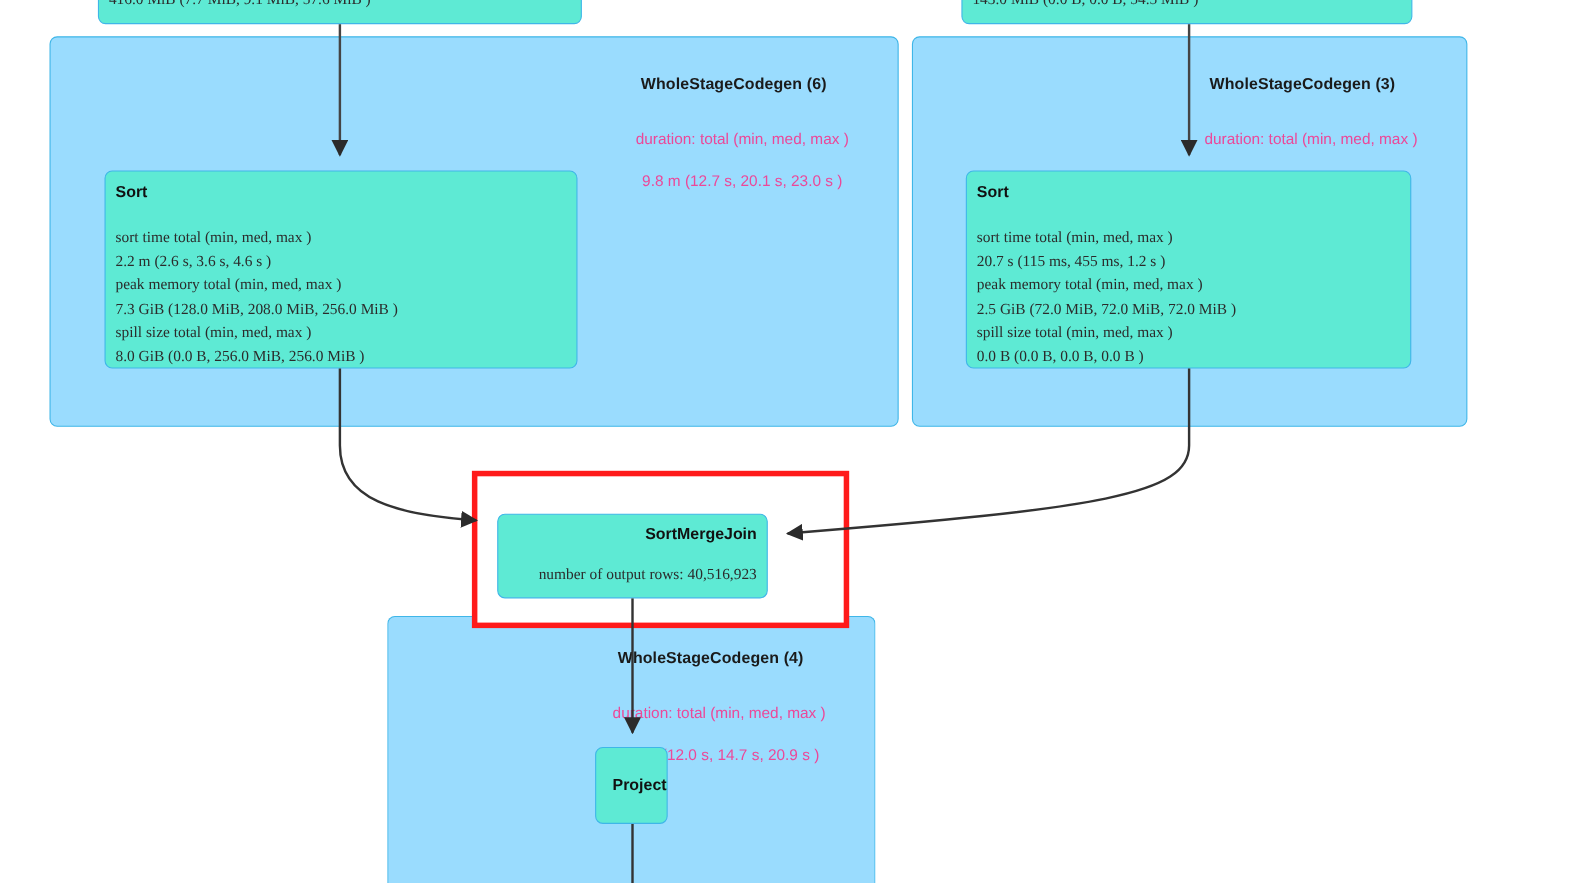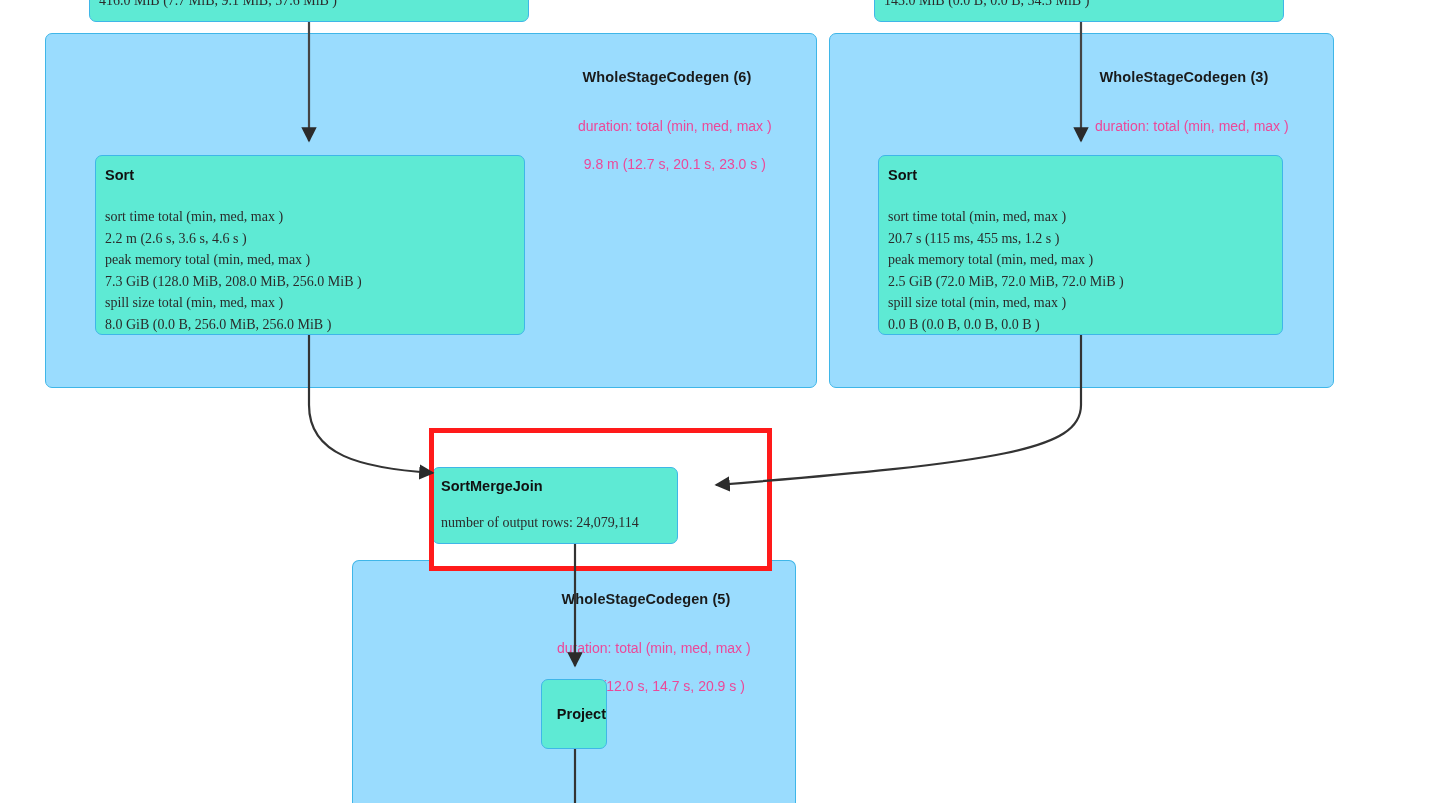--- a/index.html
+++ b/index.html
@@ -153,37 +153,37 @@
     <div class="node-metrics">sort time total (min, med, max )
 20.7 s (115 ms, 455 ms, 1.2 s )
 peak memory total (min, med, max )
 2.5 GiB (72.0 MiB, 72.0 MiB, 72.0 MiB )
 spill size total (min, med, max )
 0.0 B (0.0 B, 0.0 B, 0.0 B )</div>
   </div>
 
   <div class="cluster" style="left:352px; top:560px; width:444px; height:243px; border-bottom-left-radius:0; border-bottom-right-radius:0; border-bottom:none;">
   </div>
-  <div class="cluster-title" style="left:496px; top:591px; width:300px; z-index:2;">WholeStageCodegen (5)</div>
+  <div class="cluster-title" style="left:496px; top:591px; width:300px; z-index:2;">WholeStageCodegen (4)</div>
   <div class="cluster-metrics" style="left:496px; top:620px; width:300px; z-index:2;">
     <span>duration: total (min, med, max )</span><br>
     <span>9.1 m (12.0 s, 14.7 s, 20.9 s )</span>
   </div>
 
   <div class="node compact" style="left:541px; top:679px; width:66px; height:70px;">
     <div class="node-title">Project</div>
   </div>
 
   <div class="hl-white-fill" style="left:432px; top:431px; width:337px; height:137px;"></div>
 
   <div class="highlight-box" style="left:429px; top:428px; width:343px; height:143px;"></div>
 
-  <div class="node" style="left:432px; top:467px; width:246px; height:77px; padding:9px 9px 8px 8px;">
+  <div class="node" style="left:452px; top:467px; width:246px; height:77px; padding:9px 9px 8px 8px;text-align:right;">
     <div class="node-title">SortMergeJoin</div>
-    <div class="node-metrics" style="margin-top:17px;">number of output rows: 24,079,114</div>
+    <div class="node-metrics" style="margin-top:17px;">number of output rows: 40,516,923</div>
   </div>
 
   <svg class="edges" viewBox="0 0 1429 803" preserveAspectRatio="none">
     <defs>
       <marker id="arrow" viewBox="0 0 10 10" refX="9" refY="5" markerWidth="7" markerHeight="7" orient="auto-start-reverse">
         <path d="M 0 0 L 10 5 L 0 10 z" fill="#2b2b2b"></path>
       </marker>
     </defs>
 
     <path d="M 309 22 L 309 141" stroke="#444" stroke-width="2.2" fill="none" marker-end="url(#arrow)"></path>

